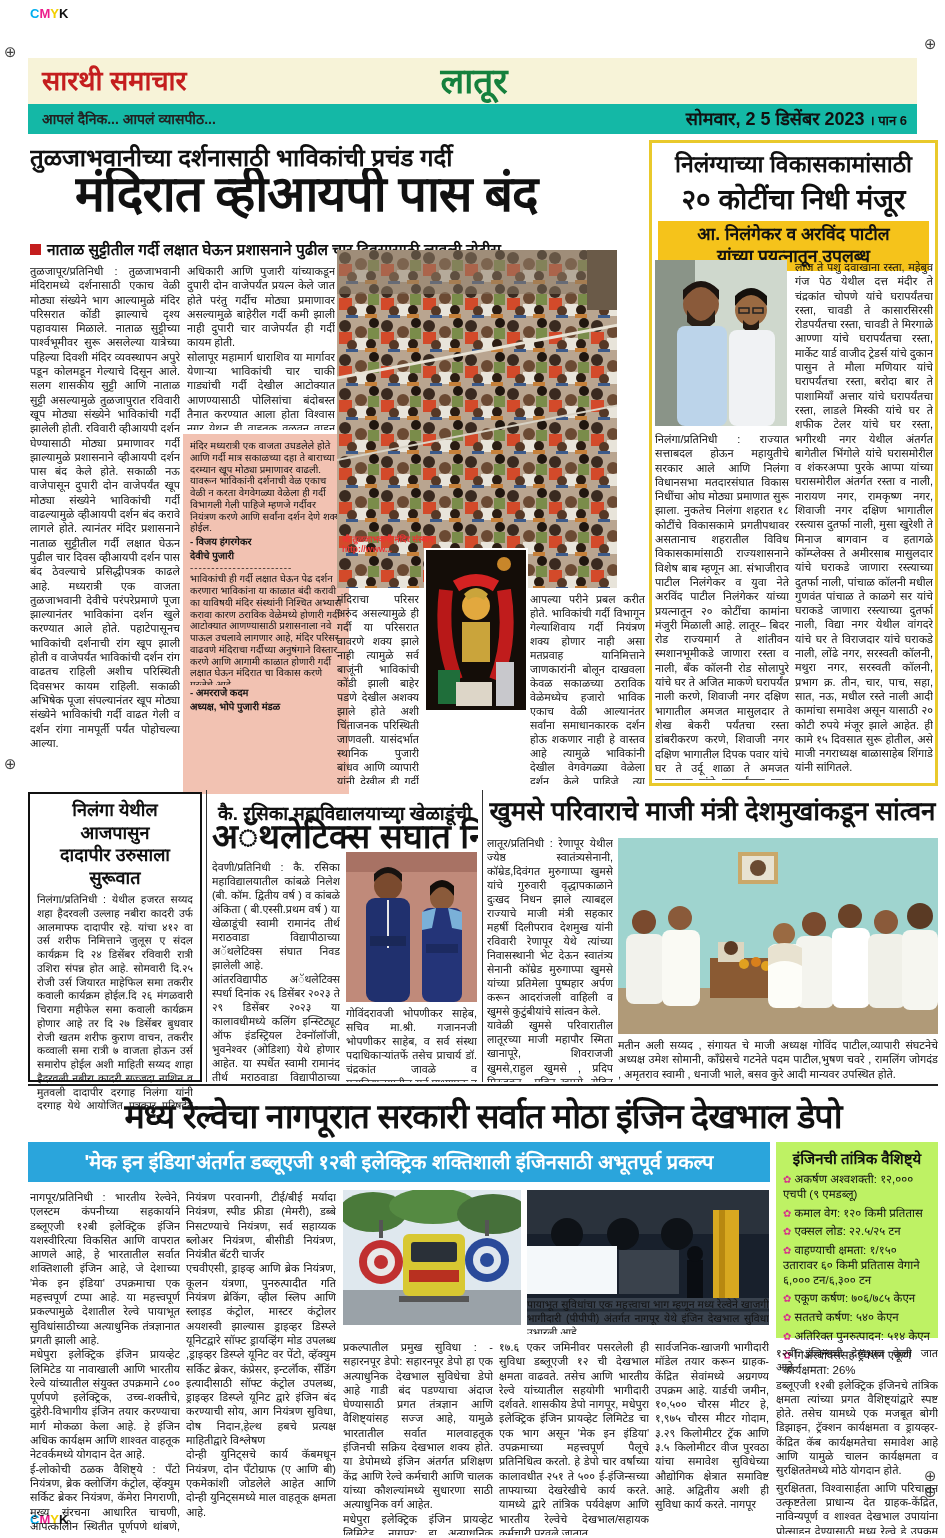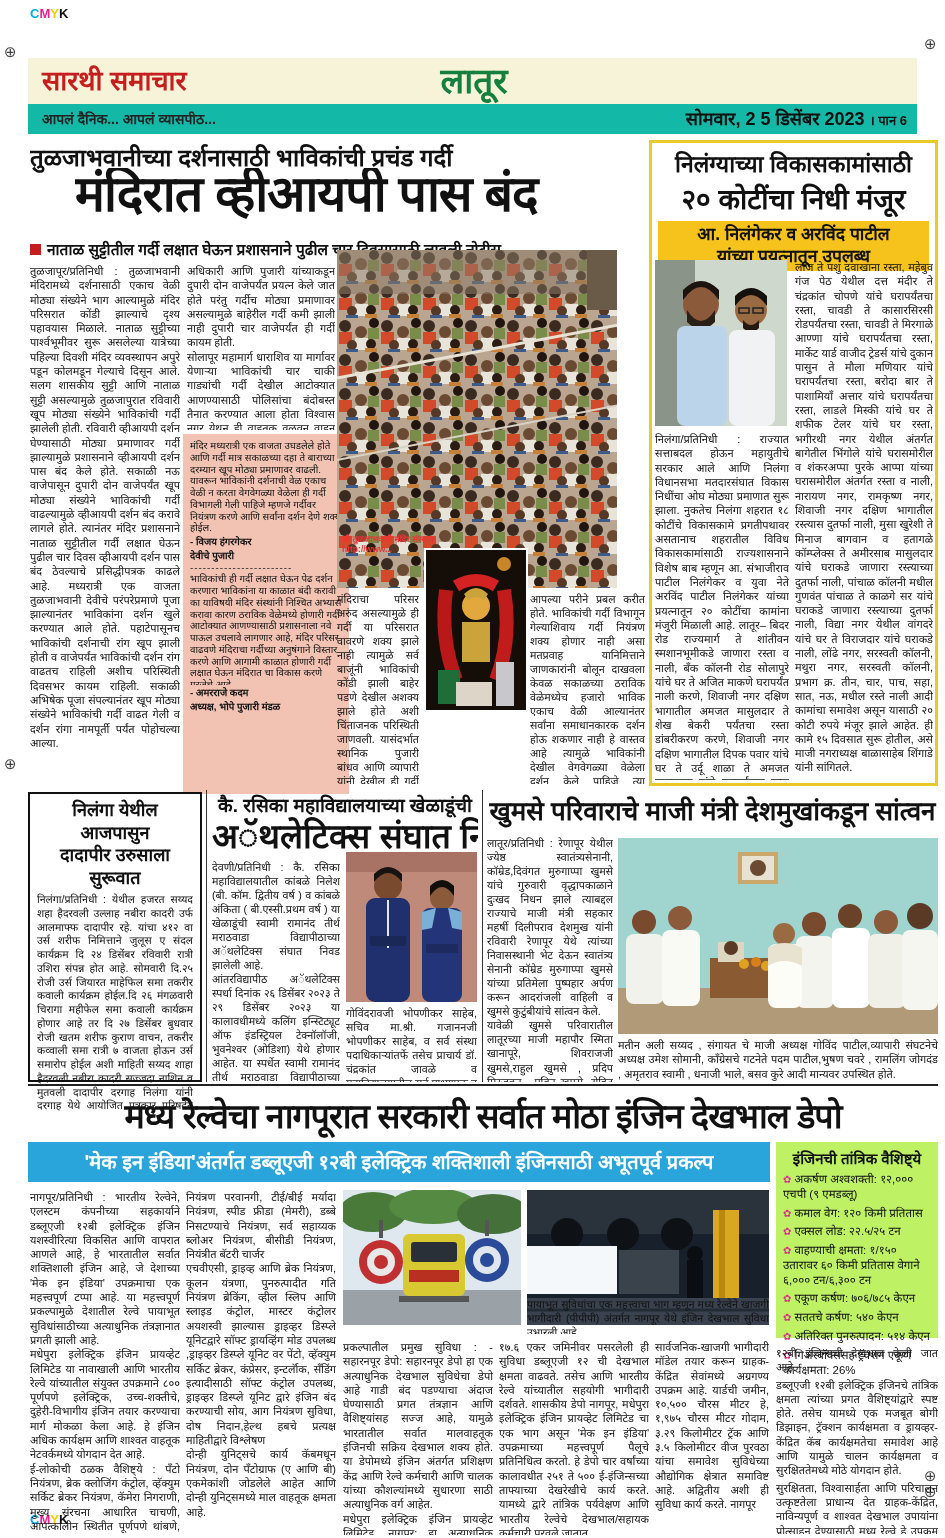--- a/index.html
+++ b/index.html
@@ -26,21 +26,21 @@
   .qbox .sig{font-weight:bold;margin-top:2px;}
   .qbox .clip{max-height:112px;overflow:hidden;}
   .qbox .div{letter-spacing:1px;overflow:hidden;white-space:nowrap;}
   .ybox{border:3px solid #e9c92b;box-sizing:border-box;background:#fff;}
   .nhead1{font-size:23px;font-weight:bold;text-align:center;white-space:nowrap;overflow:hidden;}
   .nhead2{font-size:28px;font-weight:bold;text-align:center;white-space:nowrap;overflow:hidden;}
   .nsub{background:#f5c31b;font-weight:bold;text-align:center;font-size:17.5px;line-height:1.25;padding:3px 0;margin:4px 6px 0 6px;}
   .boxed{border:2px solid #111;box-sizing:border-box;padding:5px 7px;}
   .btitle{font-size:18px;font-weight:bold;text-align:center;line-height:1.25;}
   .mhead{font-size:26px;font-weight:bold;white-space:nowrap;overflow:hidden;text-align:center;}
-  .ahead1{font-size:19px;font-weight:bold;text-align:center;white-space:nowrap;overflow:hidden;}
+  .ahead1{font-size:19px;font-weight:bold;text-align:center;white-space:nowrap;overflow:hidden;margin-top:8px;}
   .ahead2{font-size:34px;font-weight:bold;text-align:center;white-space:nowrap;overflow:hidden;}
   .railhead{font-size:34px;font-weight:bold;text-align:center;white-space:nowrap;overflow:hidden;letter-spacing:-1px;}
   .bluestrip{background:#2aa5dc;color:#fff;font-weight:bold;font-size:20px;text-align:center;line-height:40px;white-space:nowrap;overflow:hidden;}
   .specs{background:#bef264;padding:6px 7px;box-sizing:border-box;}
   .specs .t{font-weight:bold;font-size:15px;text-align:center;margin-bottom:4px;}
   .specs .it{font-size:11.5px;line-height:1.28;margin-bottom:4px;}
   .specs .b{color:#d6308a;font-size:10px;margin-right:3px;}
   .cap{font-size:11px;line-height:1.3;text-align:justify;overflow:hidden;}
   .vr{position:absolute;width:0;border-left:1.5px solid #333;}
   .hr{position:absolute;height:0;border-top:2px solid #222;}

